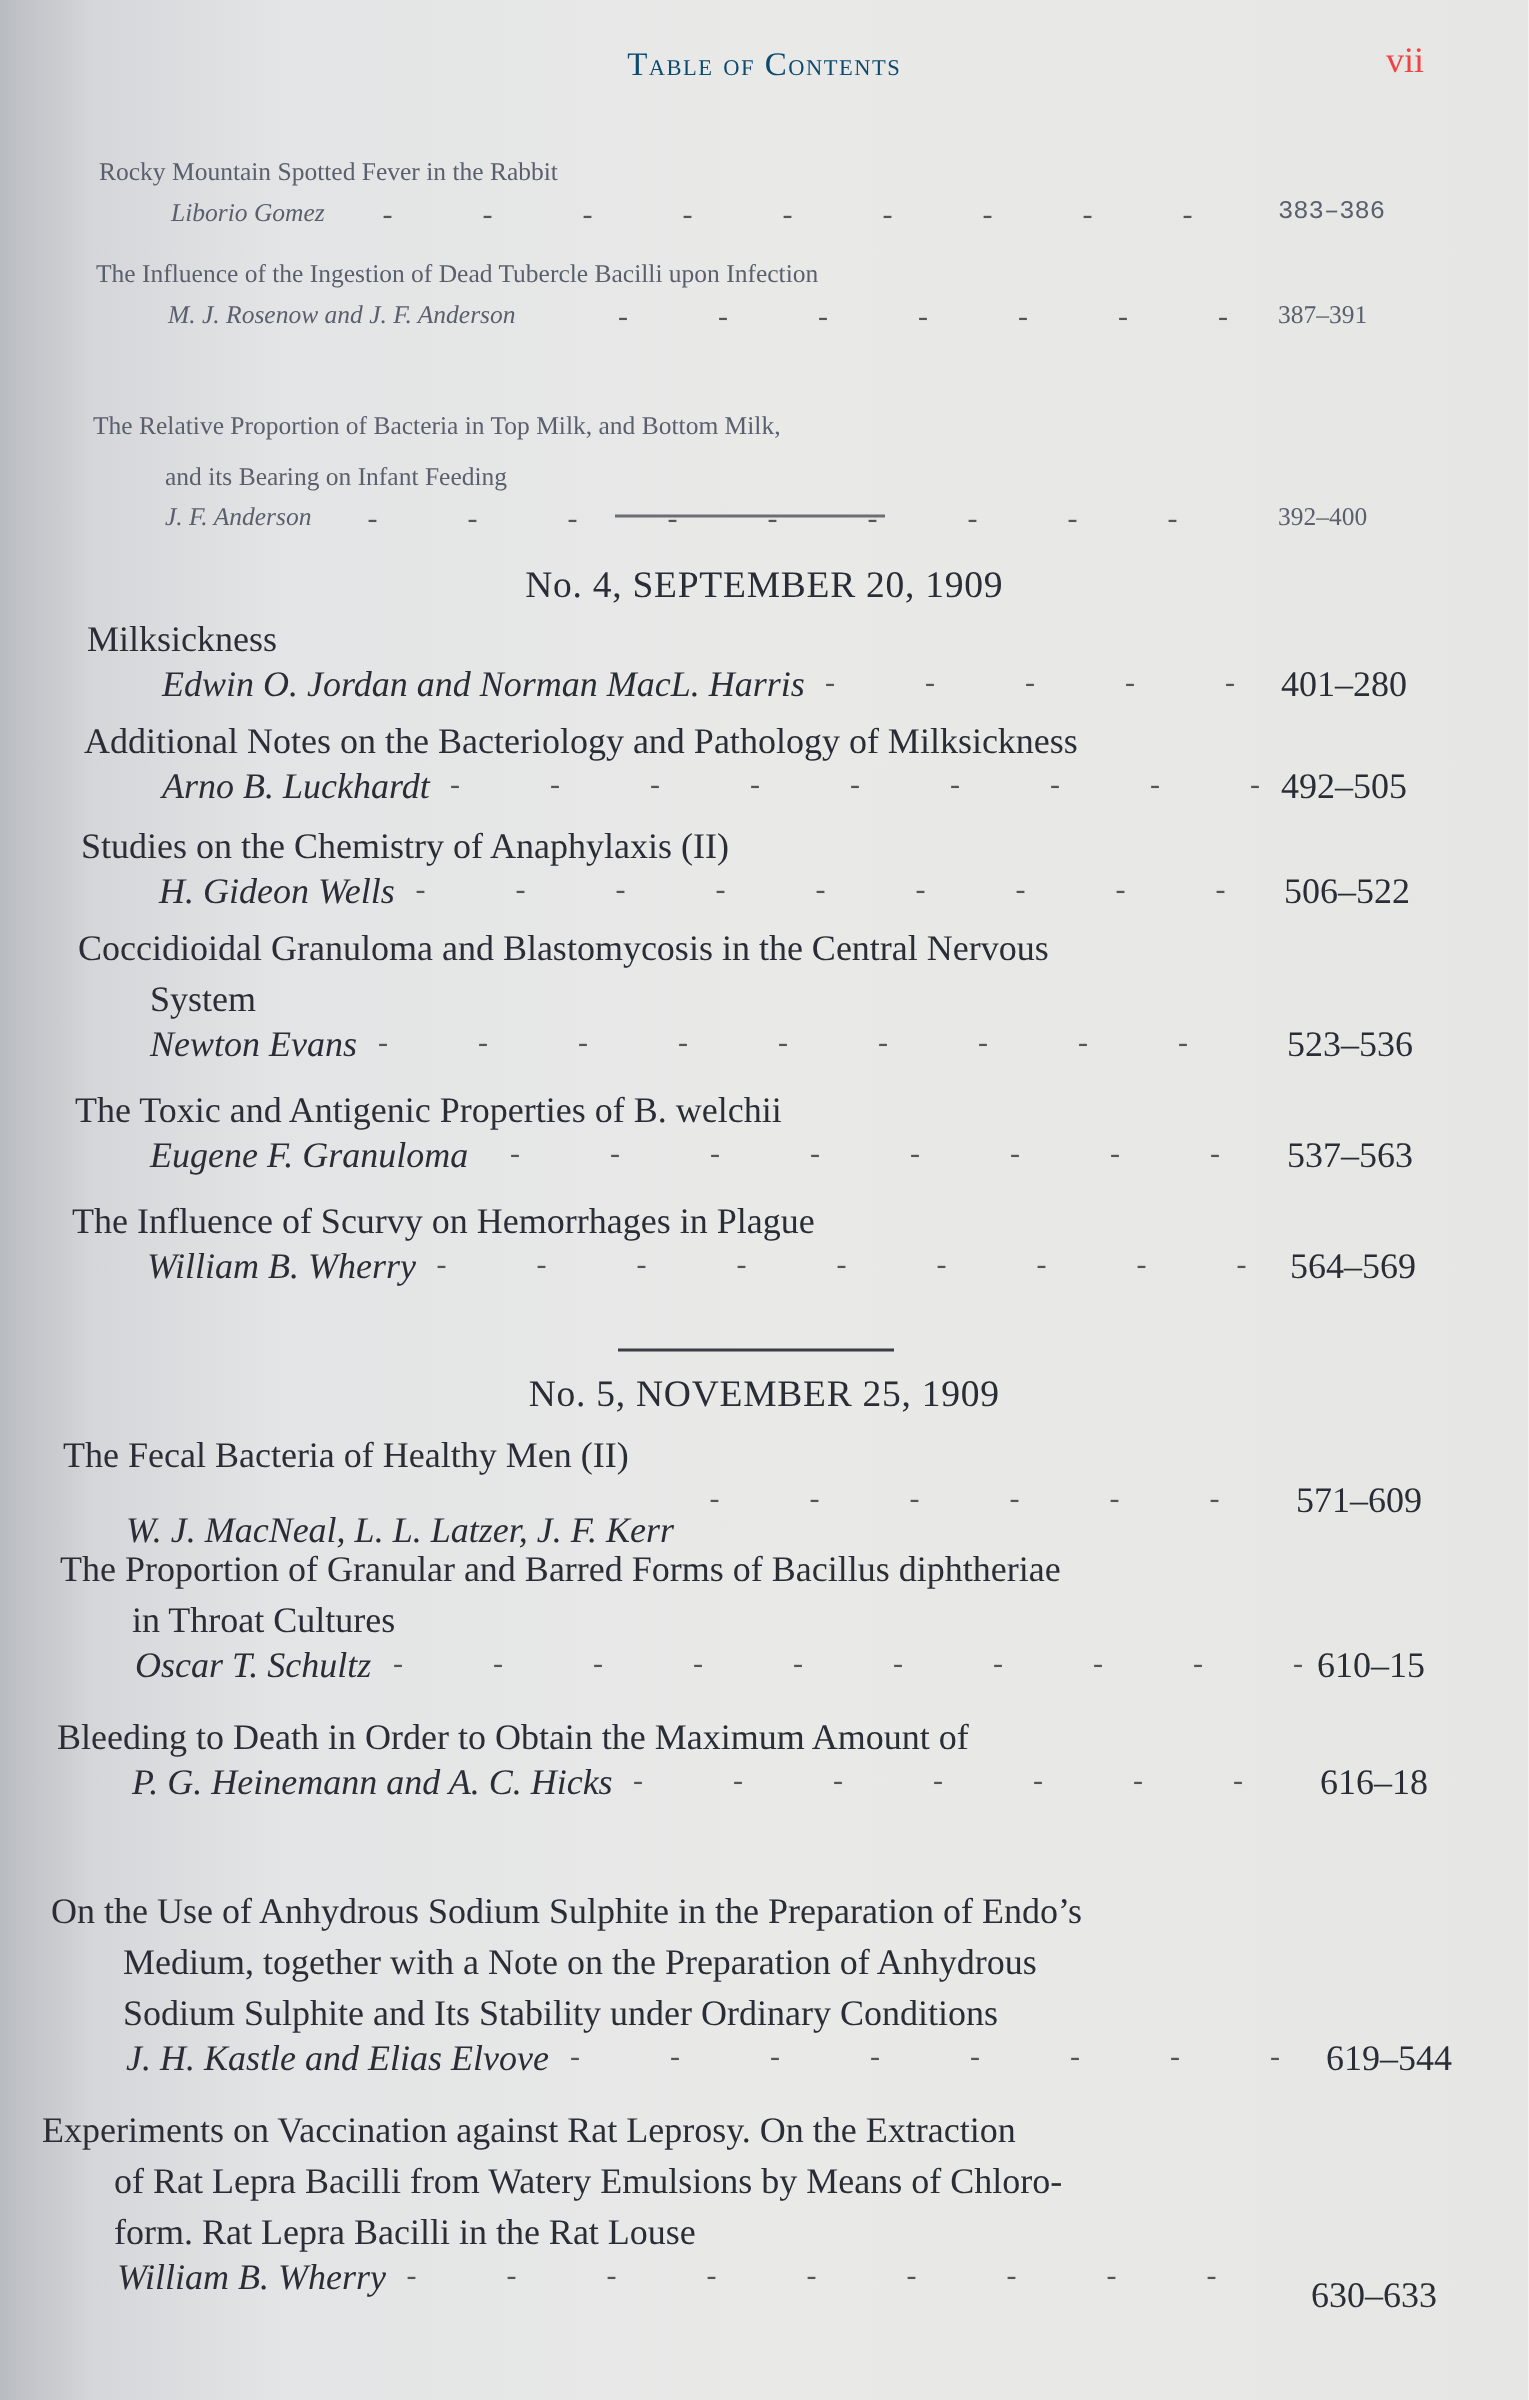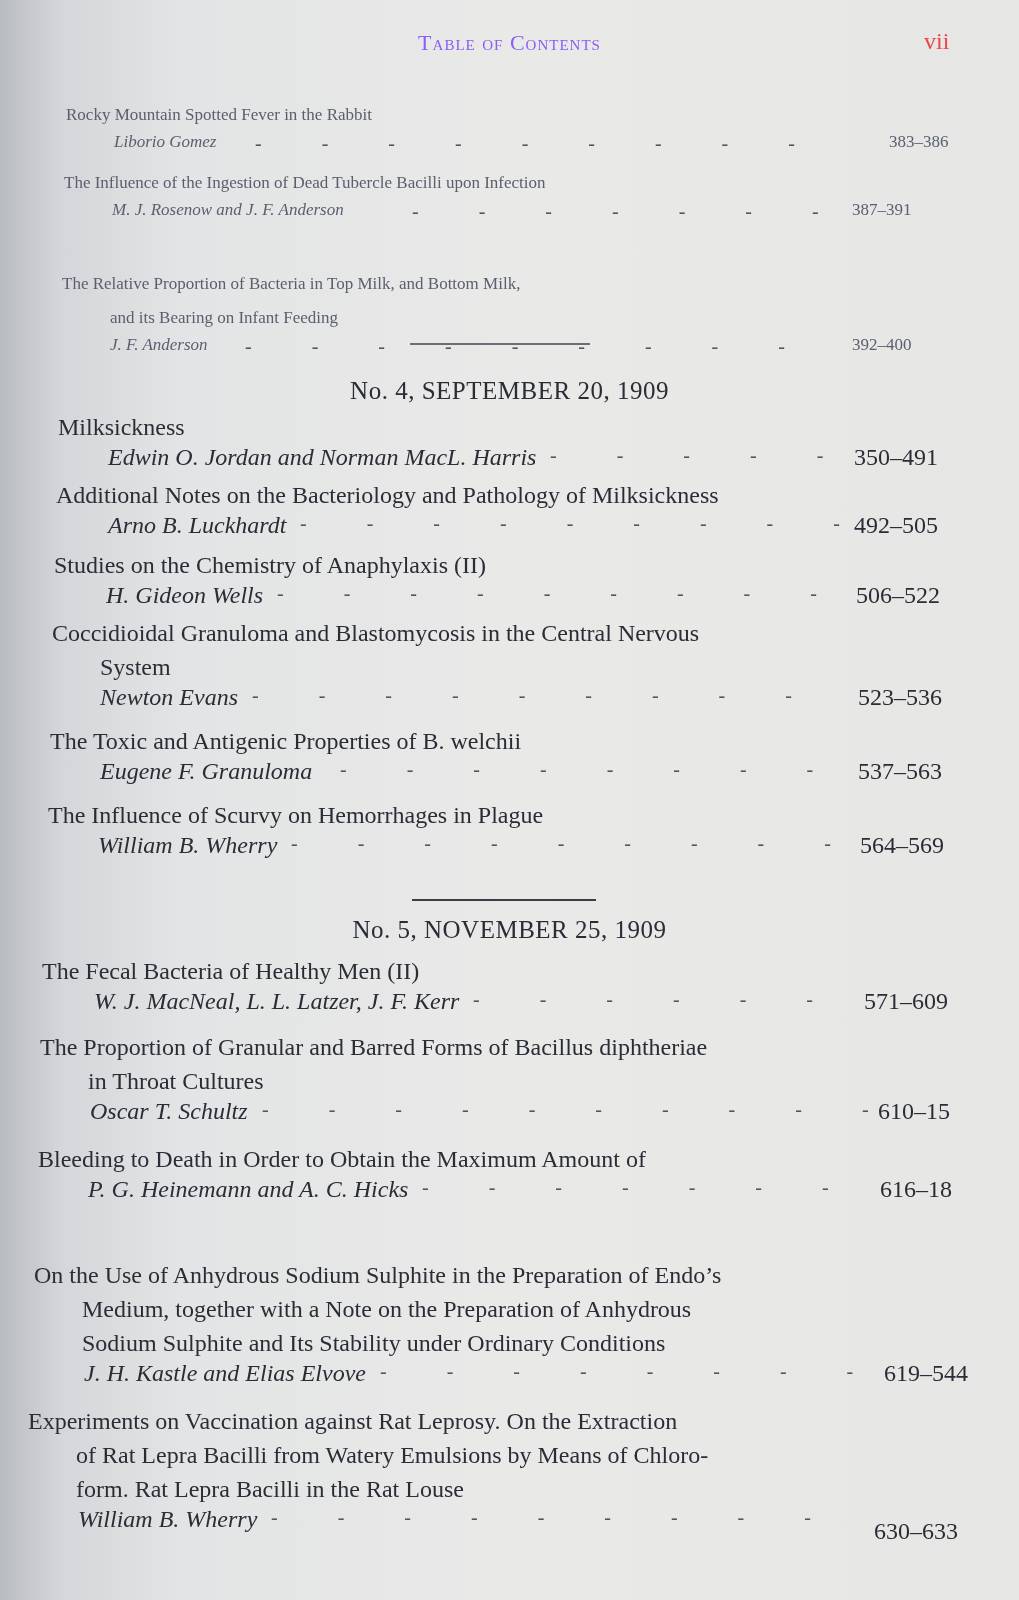--- a/index.html
+++ b/index.html
@@ -6,21 +6,21 @@
   body {
     width: 1019px; height: 1600px; overflow: hidden;
     background: linear-gradient(90deg, #b9bcc1 0%, #d4d6d9 6%, #e3e4e5 18%, #e9e9e8 50%, #e6e6e4 100%);
     font-family: "Liberation Serif", "DejaVu Serif", serif;
     color: #2a2d36;
     position: relative;
   }
   .page { position: absolute; left: 0; top: 0; width: 1019px; height: 1600px; }
   .running-head {
     position: absolute; top: 30px; left: 0; width: 1019px; text-align: center;
-    font-size: 22px; letter-spacing: 1px; font-variant: small-caps; color: #8b5cf6;
+    font-size: 22px; letter-spacing: 1px; font-variant: small-caps; color: #0c4a6e;
   }
   .folio { position: absolute; top: 28px; left: 924px; font-size: 24px; color: #ef4444; }
   .entry { position: absolute; }
   .title-line { font-size: 24px; white-space: nowrap; line-height: 34px; }
   .title-line.indent { padding-left: 48px; }
   .author-row { position: relative; height: 34px; }
   .author { position: absolute; font-style: italic; font-size: 24px; white-space: nowrap; }
   .leader { position: absolute; font-size: 20px; letter-spacing: 0; white-space: nowrap; color: #555; }
   .pages { position: absolute; font-size: 24px; white-space: nowrap; }
   .rule { position: absolute; height: 2px; background: #6b6e75; }
@@ -32,21 +32,21 @@
 <body>
 
 <div class="page">
   <div class="running-head">Table of Contents</div>
   <div class="folio">vii</div>
 
   <div class="entry faded" style="left:66px; top:98px; width:880px;">
     <div class="title-line">Rocky Mountain Spotted Fever in the Rabbit</div>
     <div class="author-row">
         <span class="author" style="left:48px;">Liborio Gomez</span>
-        <span class="pages" style="left:823px;">383–386</span>
+        <span class="pages" style="left:786px;font-family:Liberation Mono, monospace;">383–386</span>
         <span class="leader" style="left: 189px; width: 587px; overflow: hidden; text-align: right;">-   -   -   -   -   -   -   -   -   -   -   -   -</span>
       </div>
   </div>
   <div class="entry faded" style="left:64px; top:166px; width:880px;">
     <div class="title-line">The Influence of the Ingestion of Dead Tubercle Bacilli upon Infection</div>
     <div class="author-row">
         <span class="author" style="left:48px;">M. J. Rosenow and J. F. Anderson</span>
         <span class="pages" style="left:788px;">387–391</span>
         <span class="leader" style="left: 348px; width: 430px; overflow: hidden; text-align: right;">-   -   -   -   -   -   -   -   -   -</span>
       </div>
@@ -61,21 +61,21 @@
       </div>
   </div>
 
   <div class="rule" style="left:410px; top:343px; width:180px;"></div>
   <div class="issue" style="top:377px;">No. 4, SEPTEMBER 20, 1909</div>
 
   <div class="entry" style="left:58px; top:410px; width:900px;">
     <div class="title-line">Milksickness</div>
     <div class="author-row">
         <span class="author" style="left:50px;">Edwin O. Jordan and Norman MacL. Harris</span>
-        <span class="pages" style="left:796px;">350–491</span>
+        <span class="pages" style="left:796px;">401–280</span>
         <span class="leader" style="left: 492px; width: 294px; overflow: hidden; text-align: right;">-   -   -   -   -   -   -</span>
       </div>
   </div>
   <div class="entry" style="left:56px; top:478px; width:900px;">
     <div class="title-line">Additional Notes on the Bacteriology and Pathology of Milksickness</div>
     <div class="author-row">
         <span class="author" style="left:52px;">Arno B. Luckhardt</span>
         <span class="pages" style="left:798px;">492–505</span>
         <span class="leader" style="left: 244px; width: 544px; overflow: hidden; text-align: right;">-   -   -   -   -   -   -   -   -   -   -   -</span>
       </div>
@@ -113,21 +113,21 @@
         <span class="leader" style="left: 243px; width: 559px; overflow: hidden; text-align: right;">-   -   -   -   -   -   -   -   -   -   -   -</span>
       </div>
   </div>
 
   <div class="rule" style="left:412px; top:899px; width:184px; background:#3a3d44;"></div>
   <div class="issue" style="top:916px;">No. 5, NOVEMBER 25, 1909</div>
 
   <div class="entry" style="left:42px; top:954px; width:930px;">
     <div class="title-line">The Fecal Bacteria of Healthy Men (II)</div>
     <div class="author-row">
-        <span class="author" style="left:52px;">W. J. MacNeal, L. L. Latzer, J. F. Kerr</span>
+        <span class="author" style="left:42px;margin-top:20px;">W. J. MacNeal, L. L. Latzer, J. F. Kerr</span>
         <span class="pages" style="left:822px;">571–609</span>
         <span class="leader" style="left: 431px; width: 381px; overflow: hidden; text-align: right;">-   -   -   -   -   -   -   -   -</span>
       </div>
   </div>
   <div class="entry" style="left:40px; top:1030px; width:930px;">
     <div class="title-line">The Proportion of Granular and Barred Forms of Bacillus diphtheriae</div>
     <div class="title-line indent">in Throat Cultures</div>
     <div class="author-row">
         <span class="author" style="left:50px;">Oscar T. Schultz</span>
         <span class="pages" style="left:838px;text-align:center;">610–15</span>

